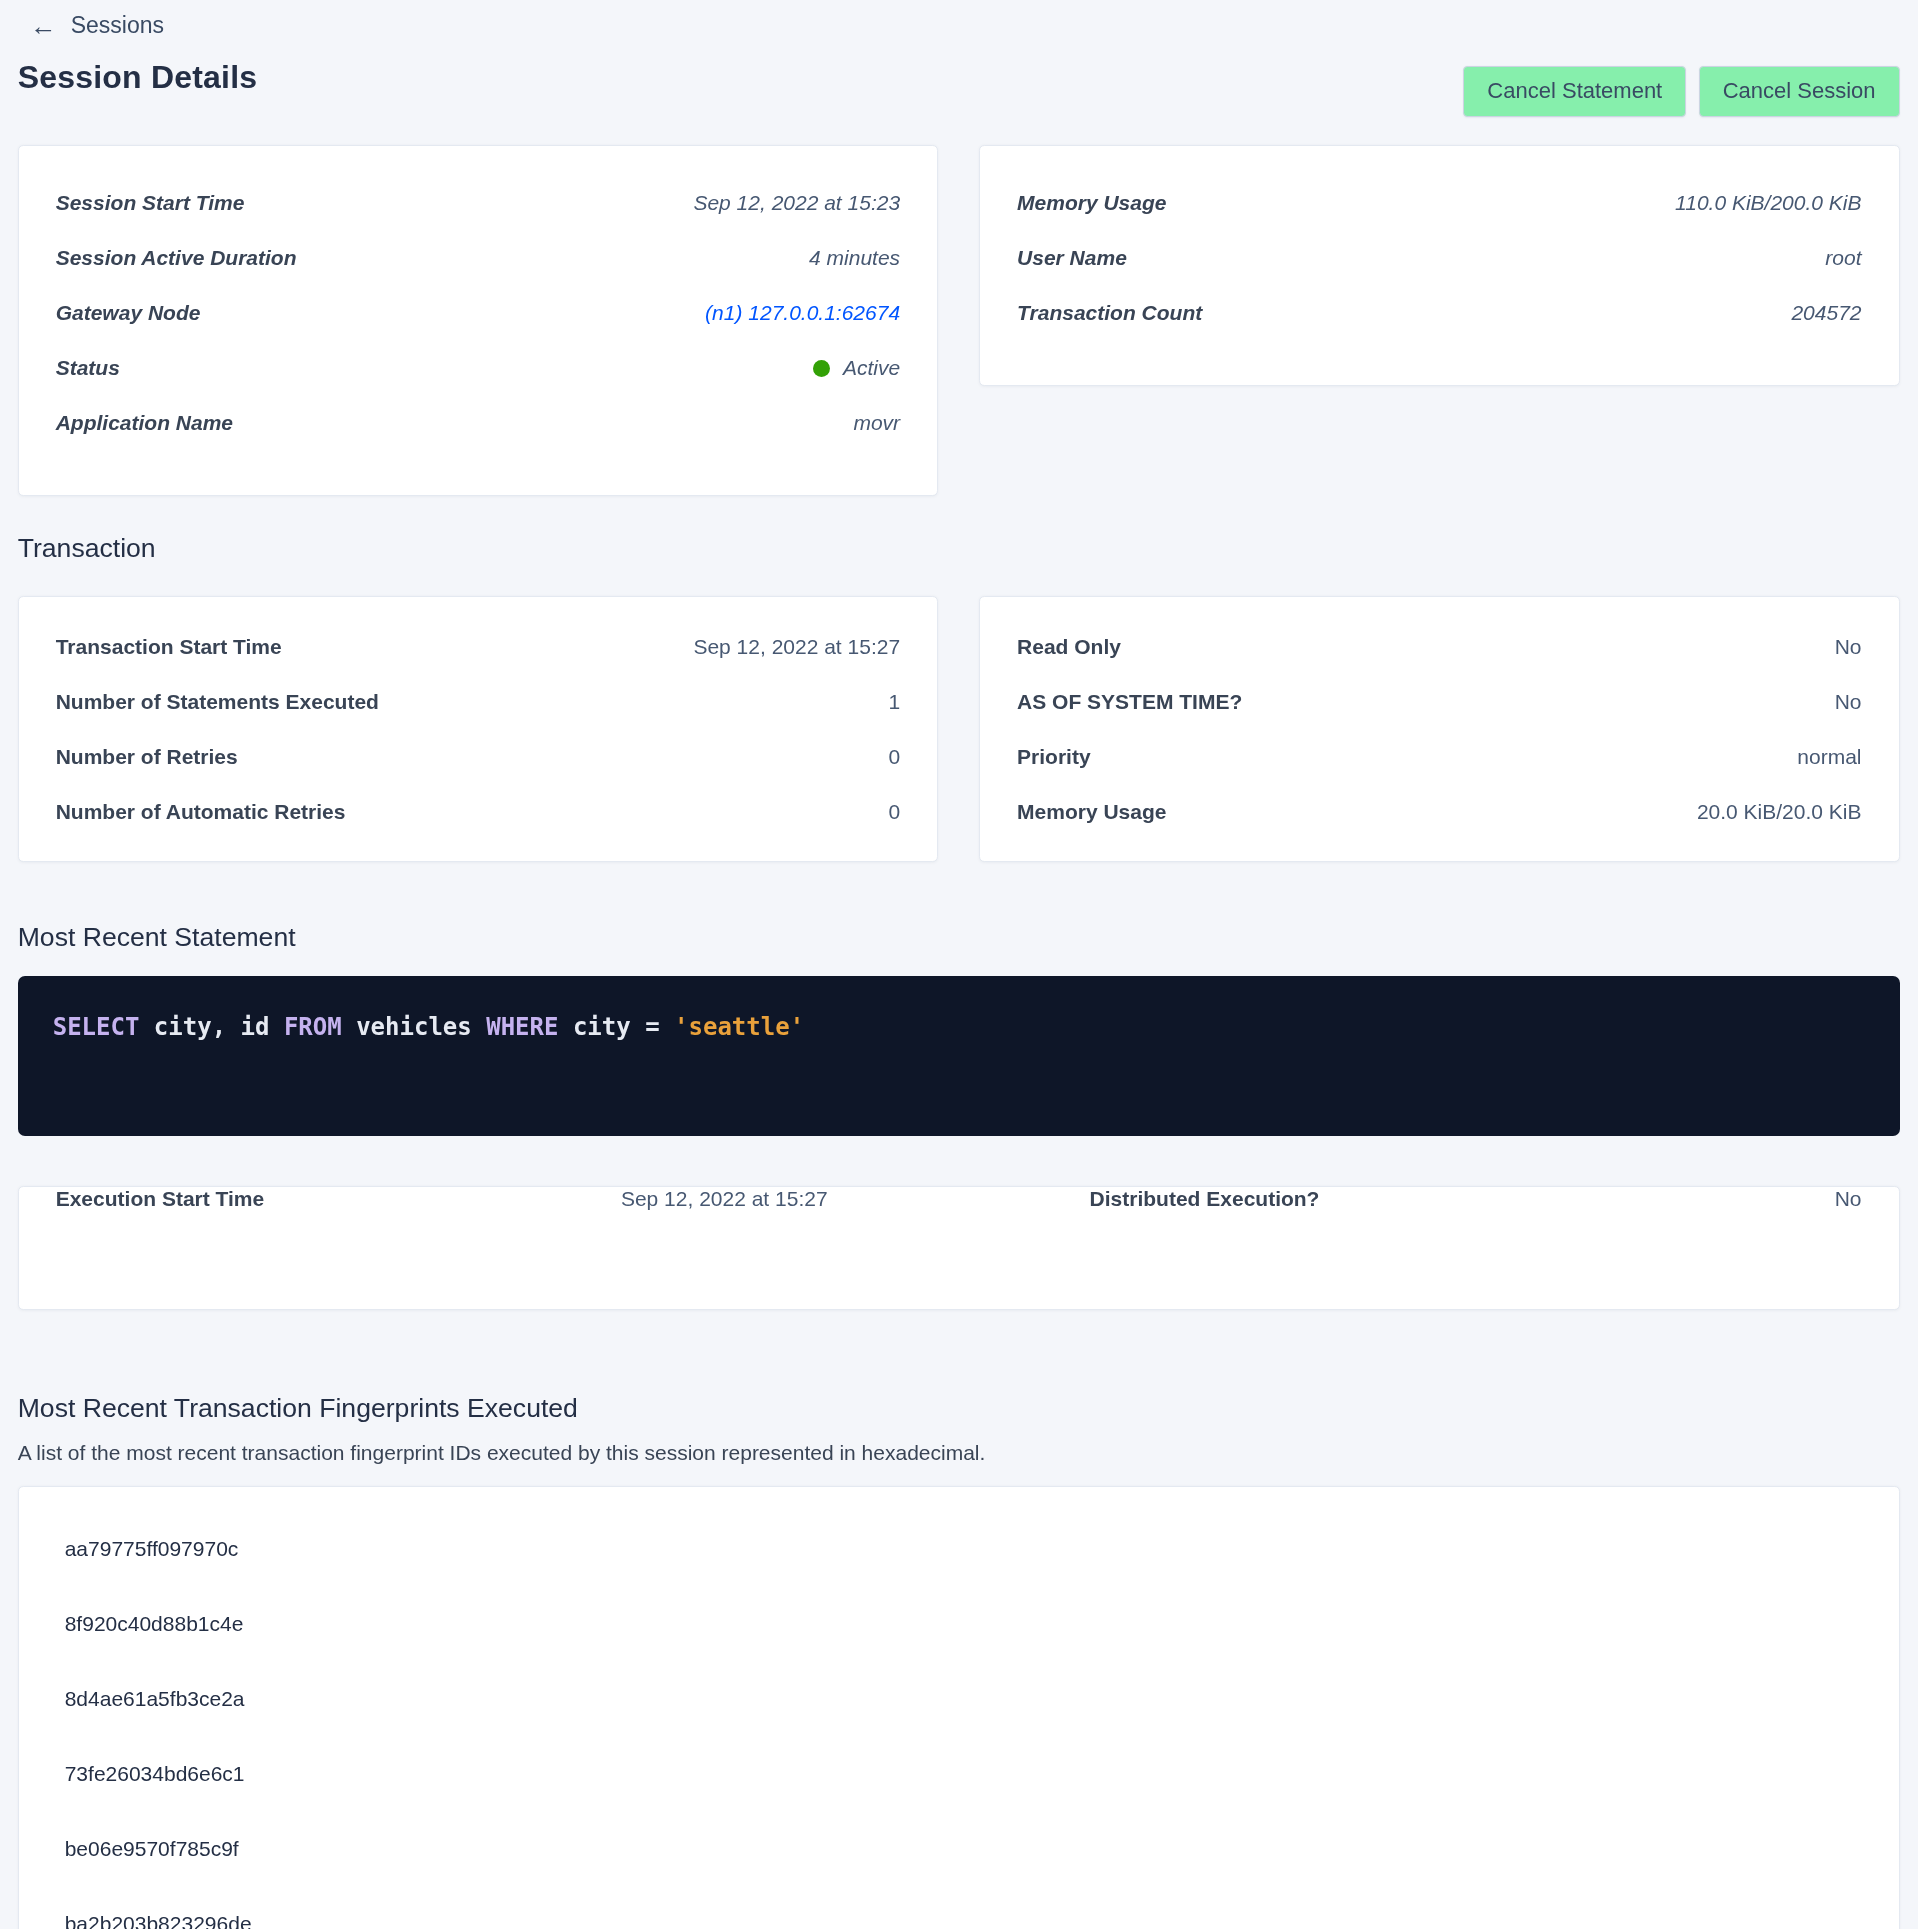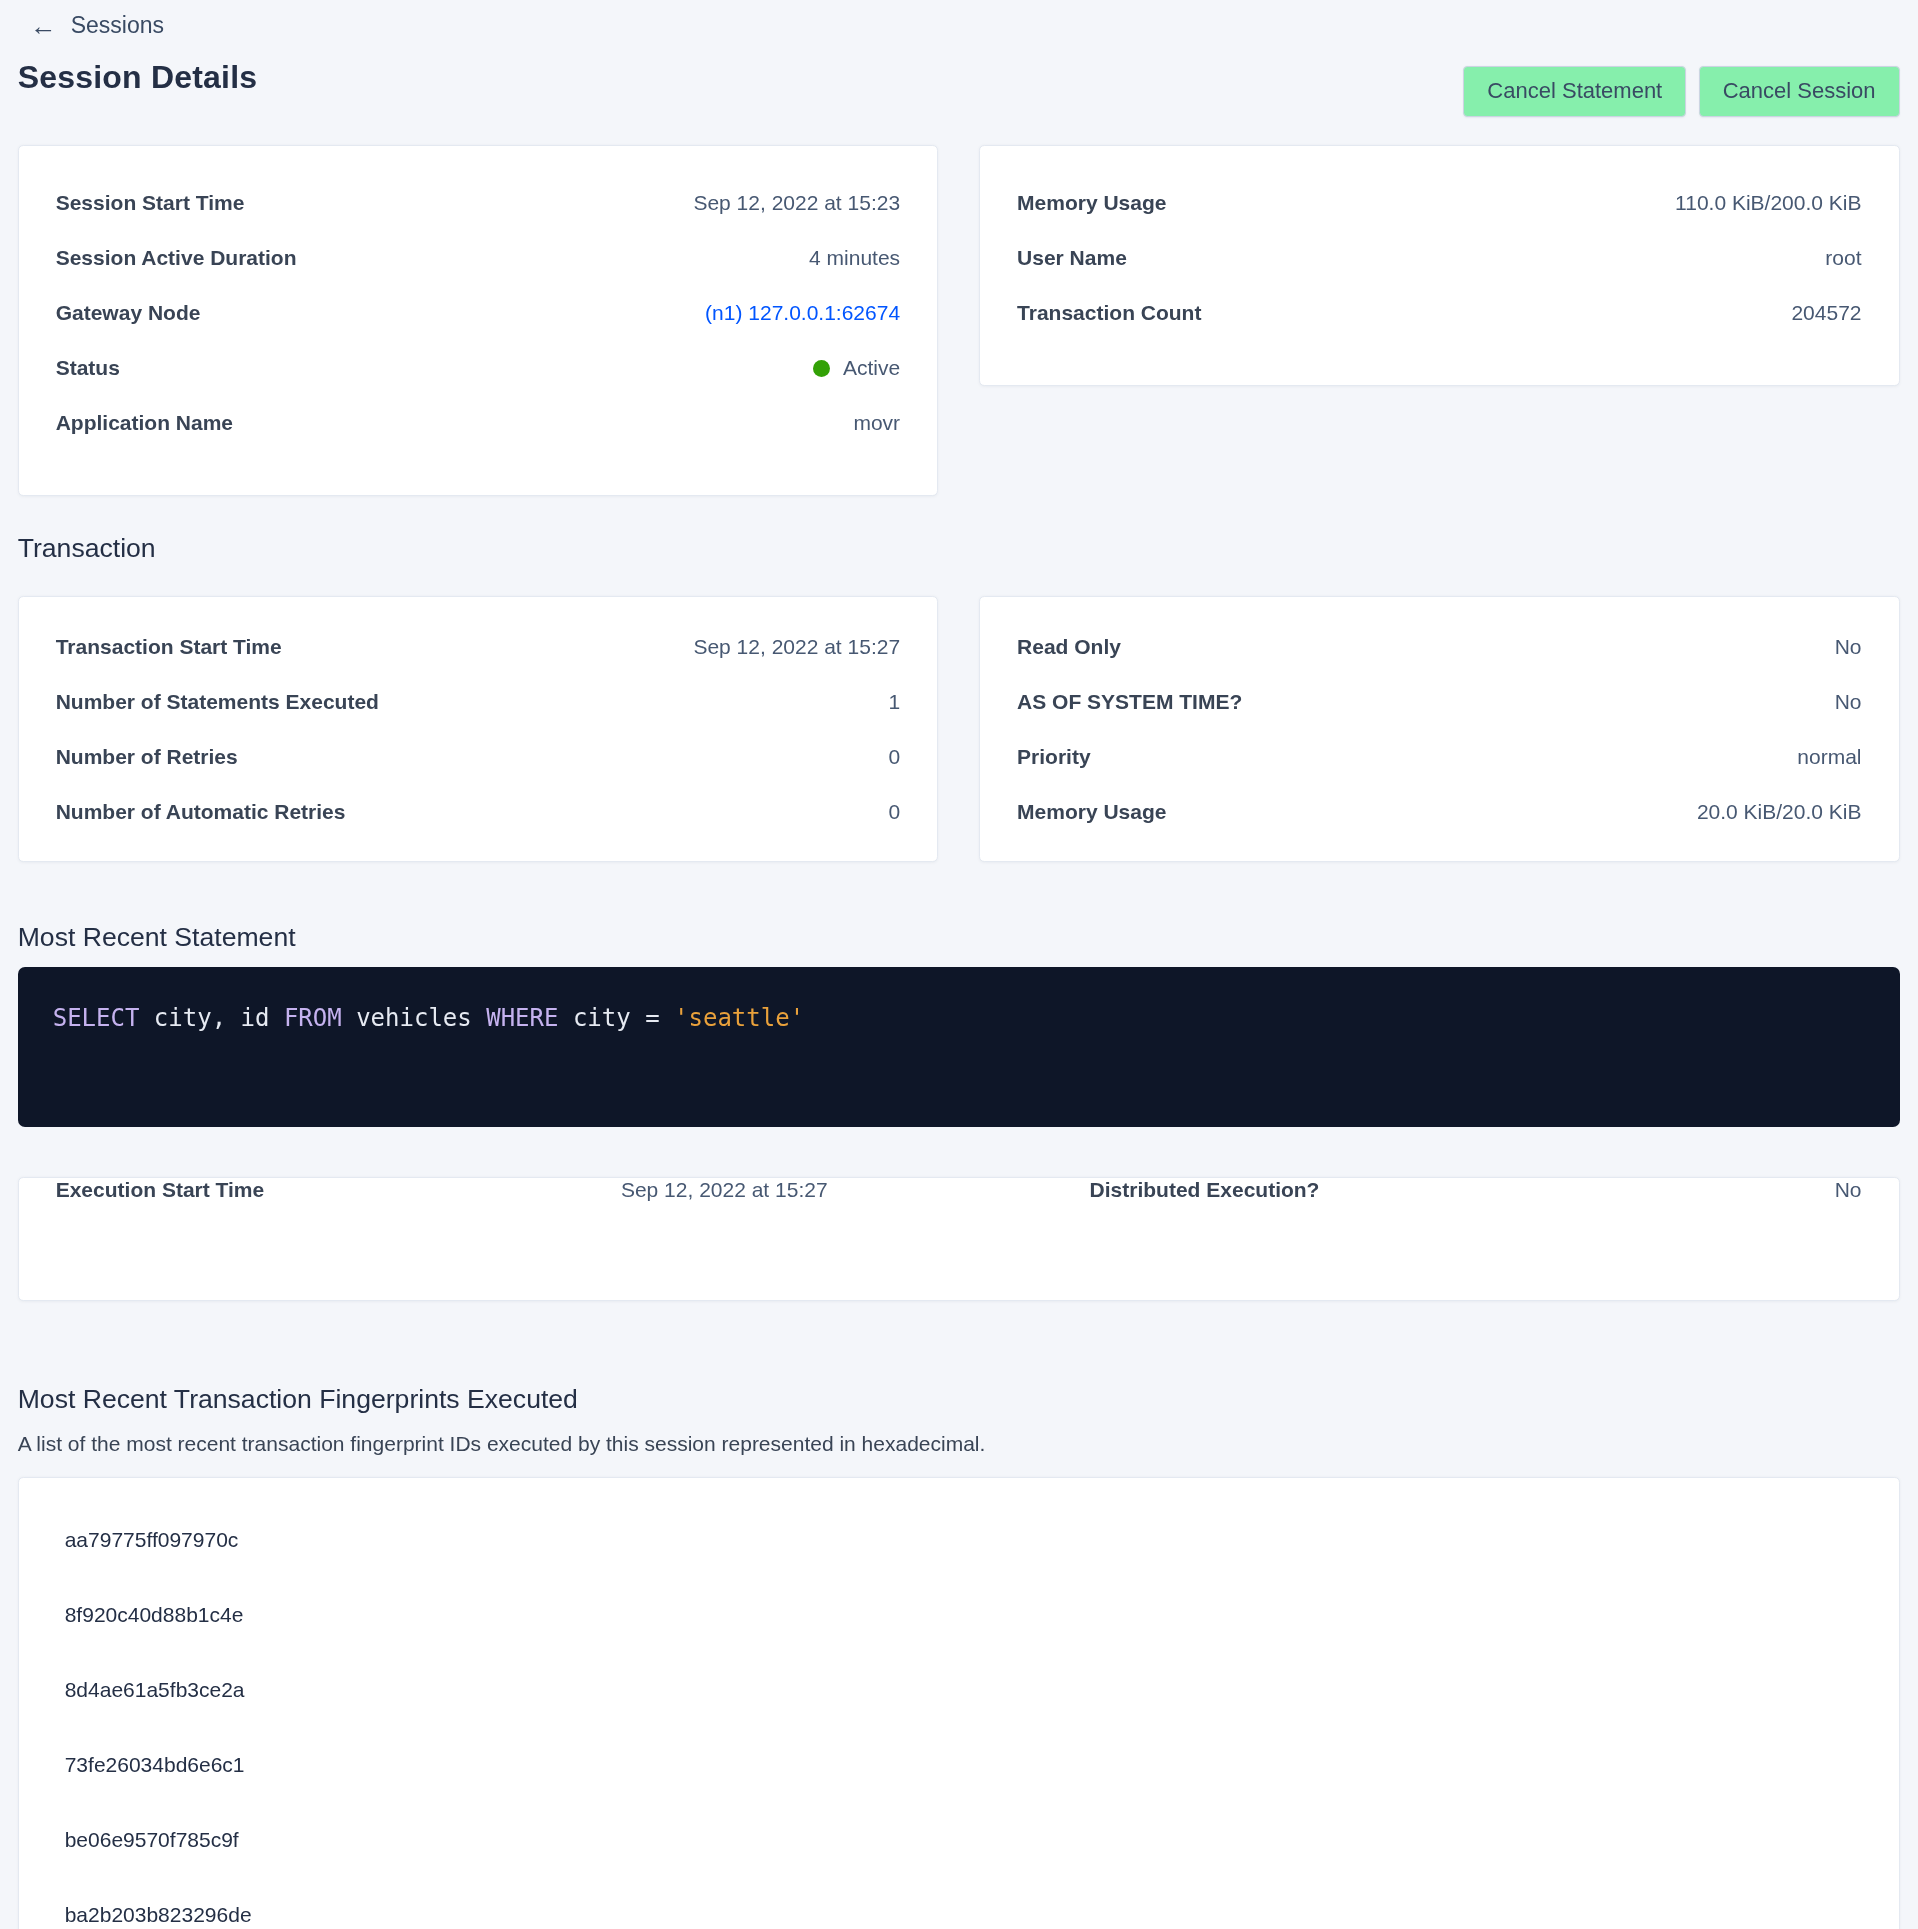--- a/index.html
+++ b/index.html
@@ -59,21 +59,21 @@
     gap: 41px;
     margin-top: 28px;
   }
   .card {
     background: #ffffff;
     border: 0.9px solid #e4e9f1;
     border-radius: 5.3px;
     box-shadow: 0 0.9px 2.7px rgba(60, 80, 110, 0.06);
     flex: 1 1 0;
   }
-  .card.pad-summary { padding: 30px 0 44px 0; align-self: flex-start; width: 927px; }
+  .card.pad-summary { padding: 30px 0 44px 0; align-self: flex-start; width: 927px; font-style: italic; }
   .card.pad-txn { padding: 23px 0 21px 0; align-self: flex-start; }
   .kv-row {
     display: flex;
     justify-content: space-between;
     align-items: center;
     height: 55px;
     padding: 0 37px;
     font-size: 21px;
   }
   .kv-label { font-weight: 700; color: #394455; }
@@ -92,29 +92,29 @@
     margin-top: 37px;
     font-size: 26.6px;
     font-weight: 400;
     color: #242f45;
   }
   .cards-row.txn { margin-top: 32px; }
 
   
   .section-heading.stmt { margin-top: 60px; }
   .code-block {
-    margin-top: 14px;
+    margin-top: 23px;
     background: #0e1628;
     border-radius: 7px;
     height: 160px;
     padding: 37px 35px;
     white-space: pre;
     font-family: "DejaVu Sans Mono", "Liberation Mono", monospace;
     font-size: 24px;
-    font-weight: 400;
+    font-weight: 700;
     color: #e6eaf2;
   }
   .code-block .kw { color: #c5b2ef; }
   .code-block .plain { color: #e6eaf2; }
   .code-block .str { color: #e9a13b; }
 
   
   .exec-card {
     margin-top: 50px;
     height: 124px;

